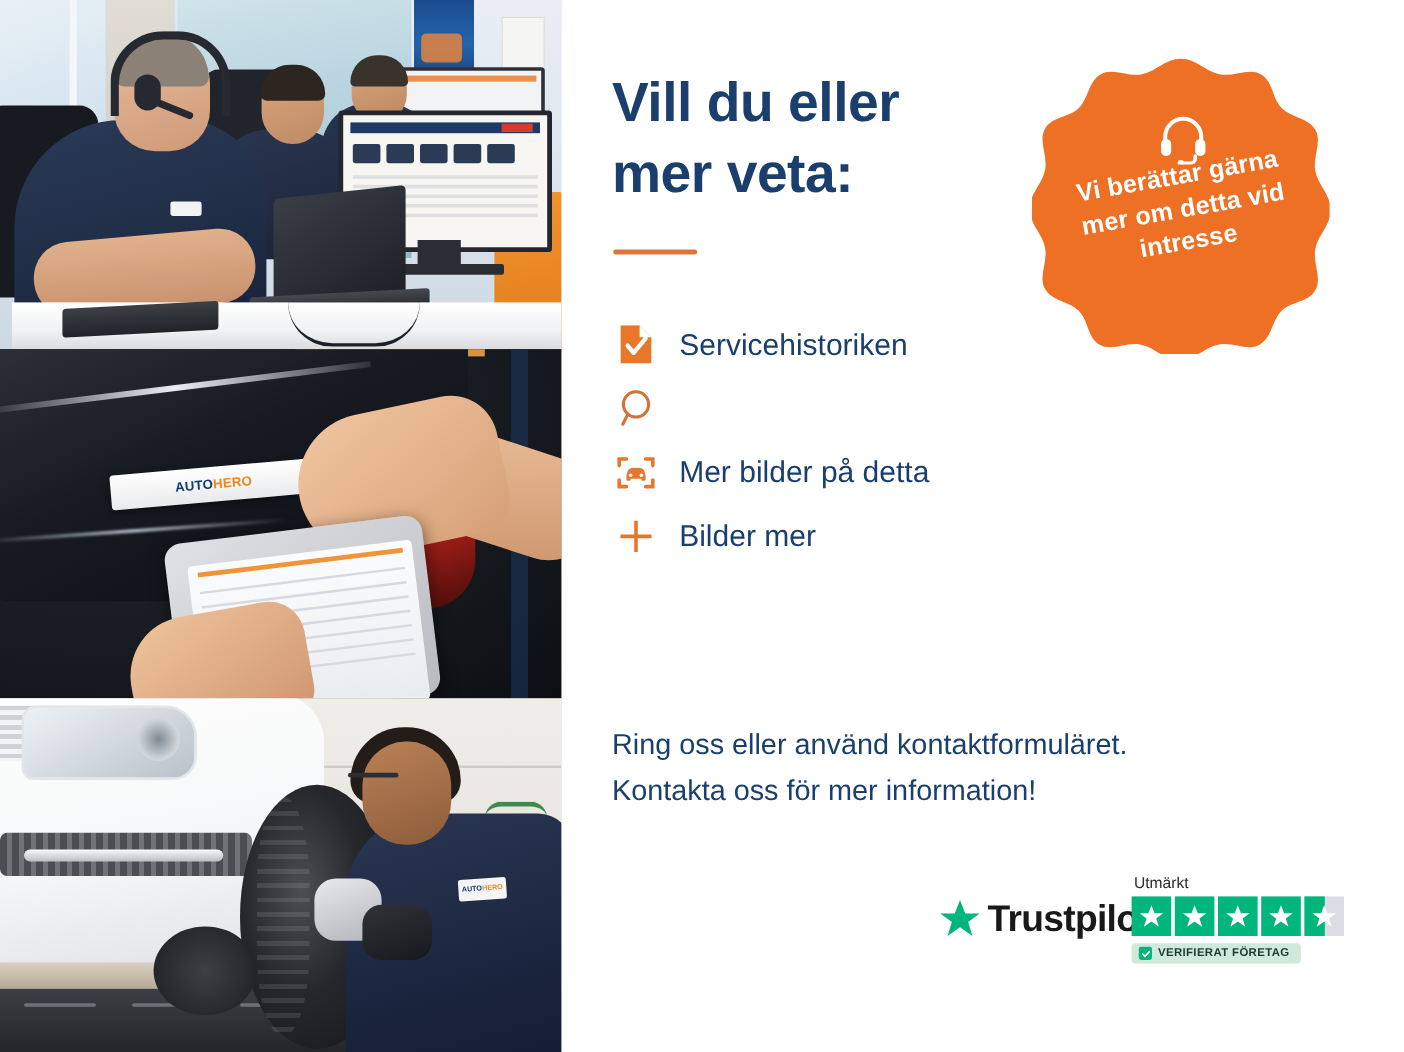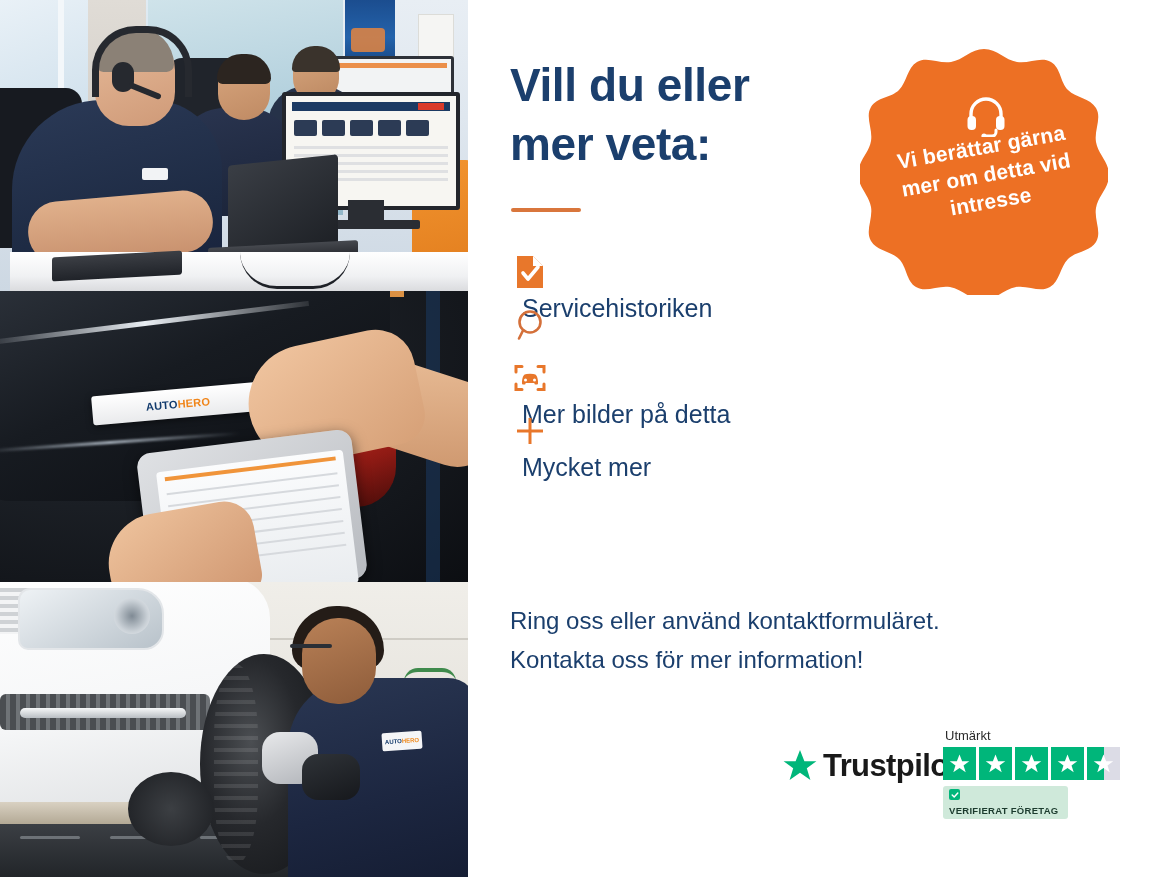--- a/index.html
+++ b/index.html
@@ -403,23 +403,22 @@
     border-radius: 2px;
   }
 
   .feature-list {
     position: absolute;
     left: 40px; top: 250px;
     width: 420px;
   }
   .feature {
     display: flex;
-    align-items: flex-start;
+    align-items: flex-end;
     height: 53px;
-    flex-direction: column;
   }
   .feature-icon {
     width: 44px;
     flex: 0 0 44px;
     display: flex;
     align-items: center;
     justify-content: center;
   }
   .feature-label {
     color: #1b3f6d;
@@ -501,25 +500,24 @@
     position: relative;
   }
   .tp-star-box.half { background: #dcdce6; }
   .tp-star-box.half::before {
     content:""; position:absolute; left:0; top:0; width:50%; height:100%;
     background:#00b67a;
   }
   .tp-star-box svg { position: relative; z-index: 2; }
   .tp-verified {
     margin-top: 6px;
-    display: inline-flex; align-items: flex-start; gap: 5px;
+    display: inline-flex; align-items: flex-end; gap: 5px;
     background: #cfe9da;
     border-radius: 3px;
     padding: 3px 9px 3px 6px;
-    flex-direction: column;
   }
   .tp-verified-check {
     width: 11px; height: 11px; background: #00b67a; border-radius: 2px;
     display:flex; align-items:center; justify-content:center;
   }
   .tp-verified-text {
     font-size: 9.5px; font-weight: 700; color: #1c3b2e; letter-spacing: .3px;
   }
 </style>
 </head>
@@ -701,21 +699,21 @@
 
       <div class="feature">
         <span class="feature-icon">
           <svg width="30" height="30" viewBox="0 0 30 30">
             <g stroke="#E8772B" stroke-width="3" stroke-linecap="butt">
               <path d="M15 2 V28"></path>
               <path d="M2 15 H28"></path>
             </g>
           </svg>
         </span>
-        <span class="feature-label">Mycket mer</span>
+        <span class="feature-label">Bilder mer</span>
       </div>
     </div>
 
 
     <div class="contact-lines">
       <div>Ring oss eller använd kontaktformuläret.</div>
       <div>Kontakta oss för mer information!</div>
     </div>
 
     <div class="badge">

